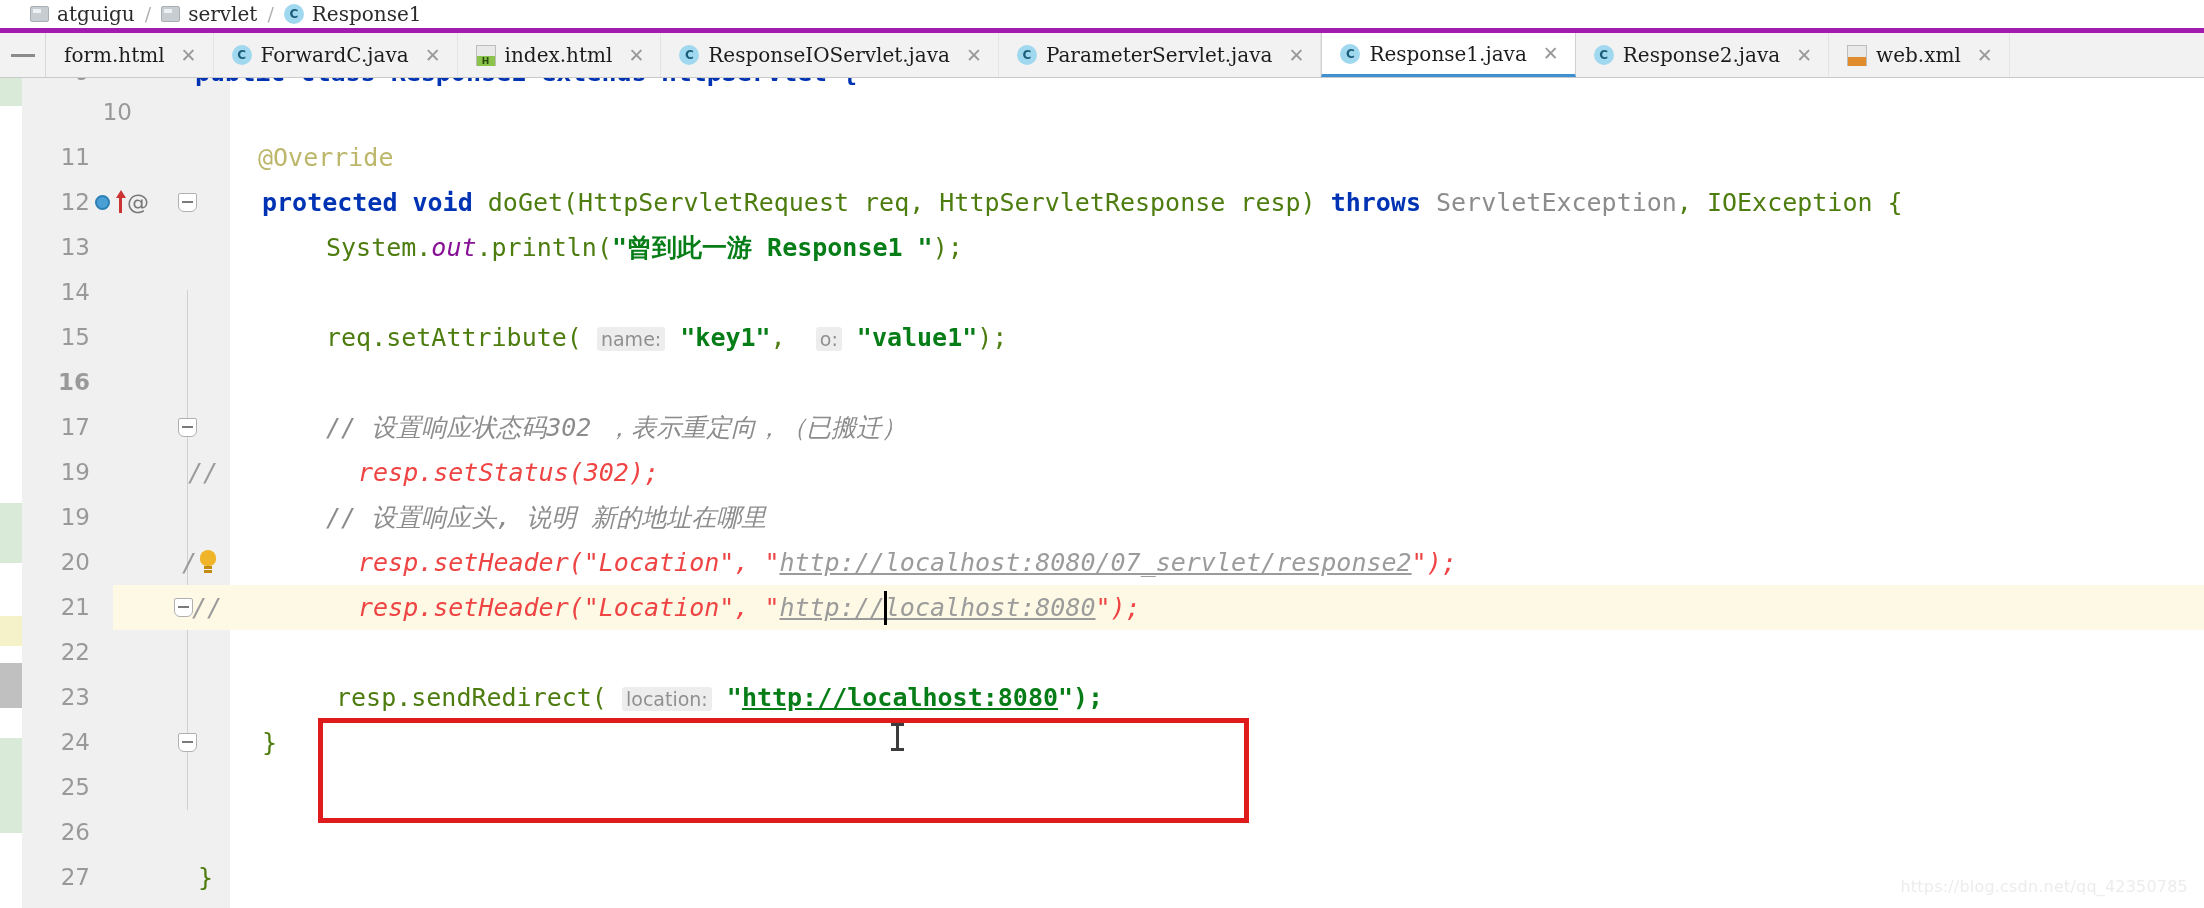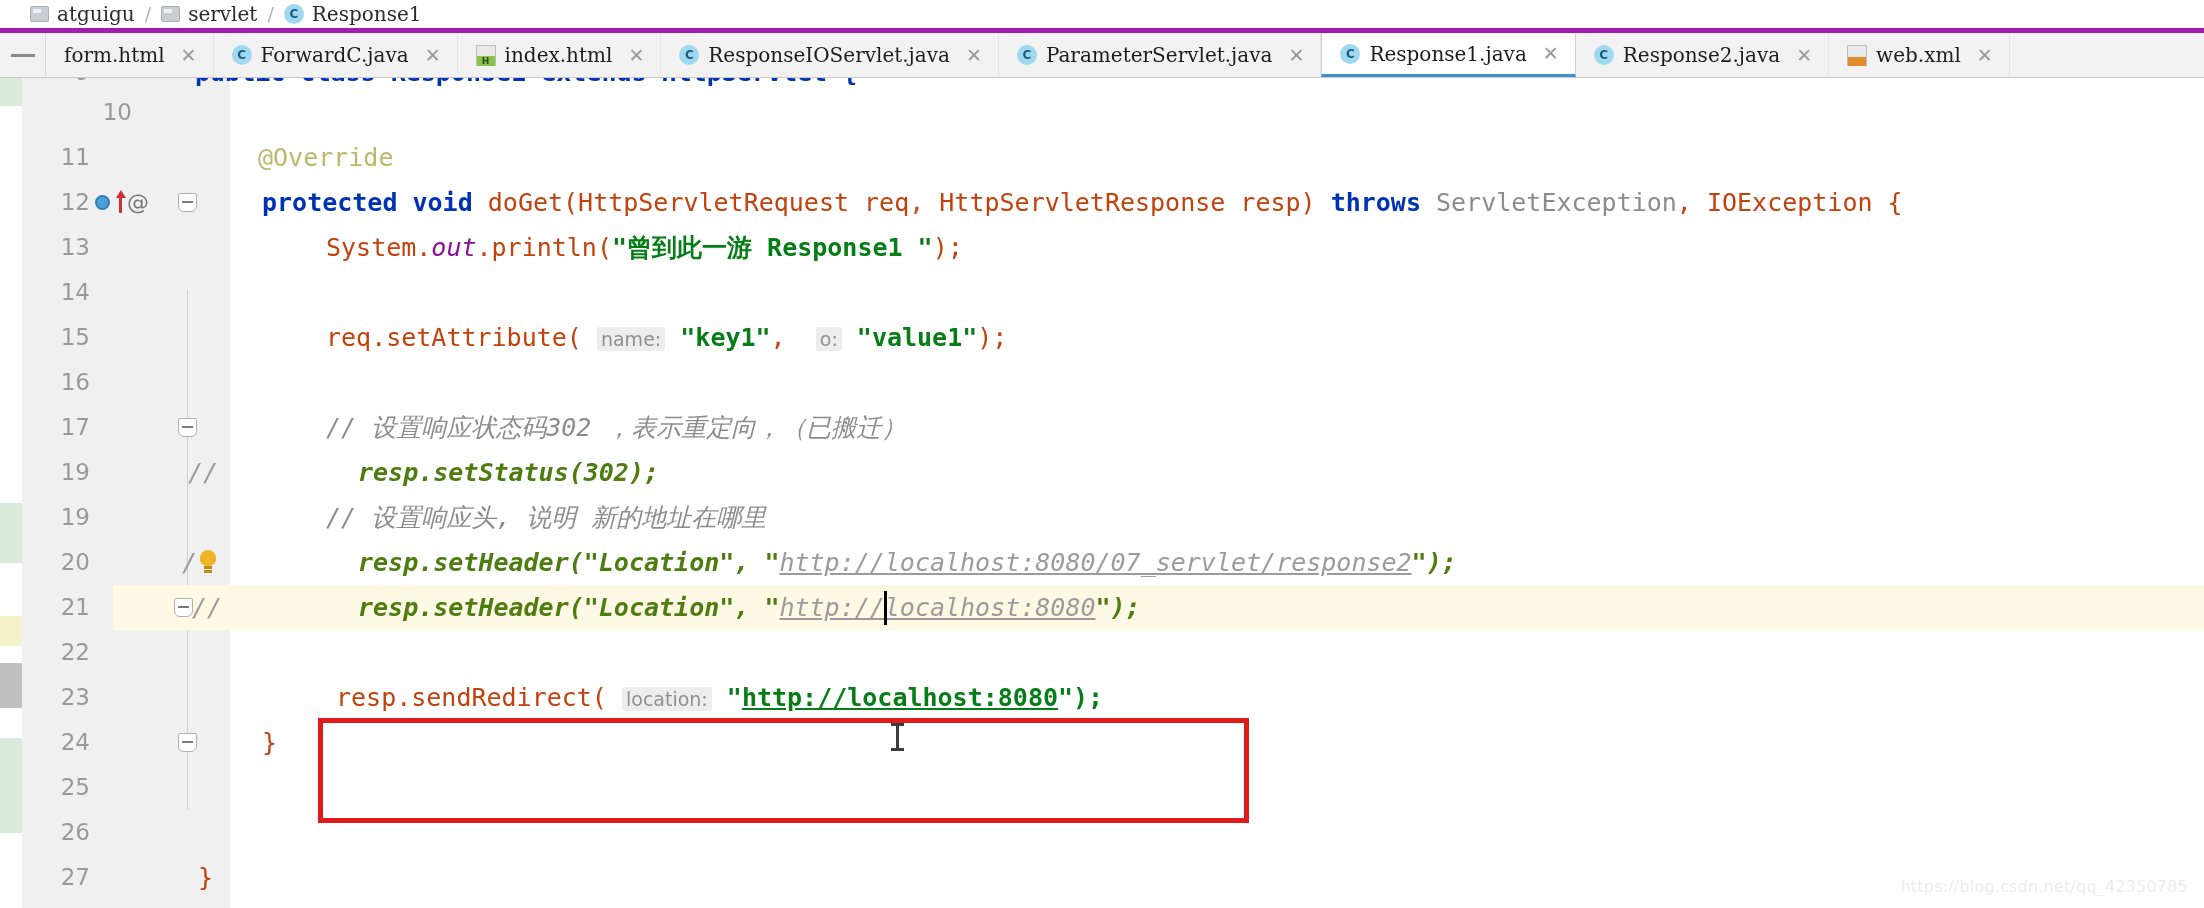--- a/index.html
+++ b/index.html
@@ -238,23 +238,23 @@
     width: 2091px;
     height: 45px;
     background: #fdf9e4;
   }
 
   
   .kw      { color: #0033b3; font-weight: bold; }
   .anno    { color: #bdb76b; }
   .cn      { color: #067d17; font-weight: bold; }
   .cls     { color: #8c8c8c; }
-  .plain   { color: #c2410c; }
+  .plain   { color: #4d7c0f; }
   .cmt     { color: #8c8c8c; font-style: italic; }
-  .cmt2    { color: #4d7c0f; font-style: italic; font-weight: bold; }
+  .cmt2    { color: #ef4444; font-style: italic; }
   .field   { color: #871094; font-style: italic; }
   .hint    {
     color: #909090;
     background: #ededed;
     font-family: "DejaVu Sans", sans-serif;
     font-size: 19px;
     padding: 1px 4px;
     border-radius: 3px;
   }
   .lnk     { color: #067d17; text-decoration: underline; }
@@ -510,21 +510,21 @@
 
       <div class="line" style="top:192px;">
         <div class="lnum">14</div>
       </div>
 
       <div class="line" style="top:237px;">
         <div class="lnum">15</div>
         <div class="code" style="left:326px;"><span class="plain">req.setAttribute( </span><span class="hint">name:</span><span class="plain"> </span><span class="cn">"key1"</span><span class="plain">,  </span><span class="hint">o:</span><span class="plain"> </span><span class="cn">"value1"</span><span class="plain">);</span></div>
       </div>
 
-      <div class="line" style="top:282px;">
+      <div class="line" style="top:282px;font-weight:bold;">
         <div class="lnum">16</div>
       </div>
 
       <div class="line" style="top:327px;">
         <div class="lnum">17</div>
         <span class="g-fold-tag" style="position:absolute;left:178px;top:13px;"></span>
         <div class="code" style="left:326px;"><span class="cmt">// 设置响应状态码302 ，表示重定向，（已搬迁）</span></div>
       </div>
 
       <div class="line" style="top:372px;">

